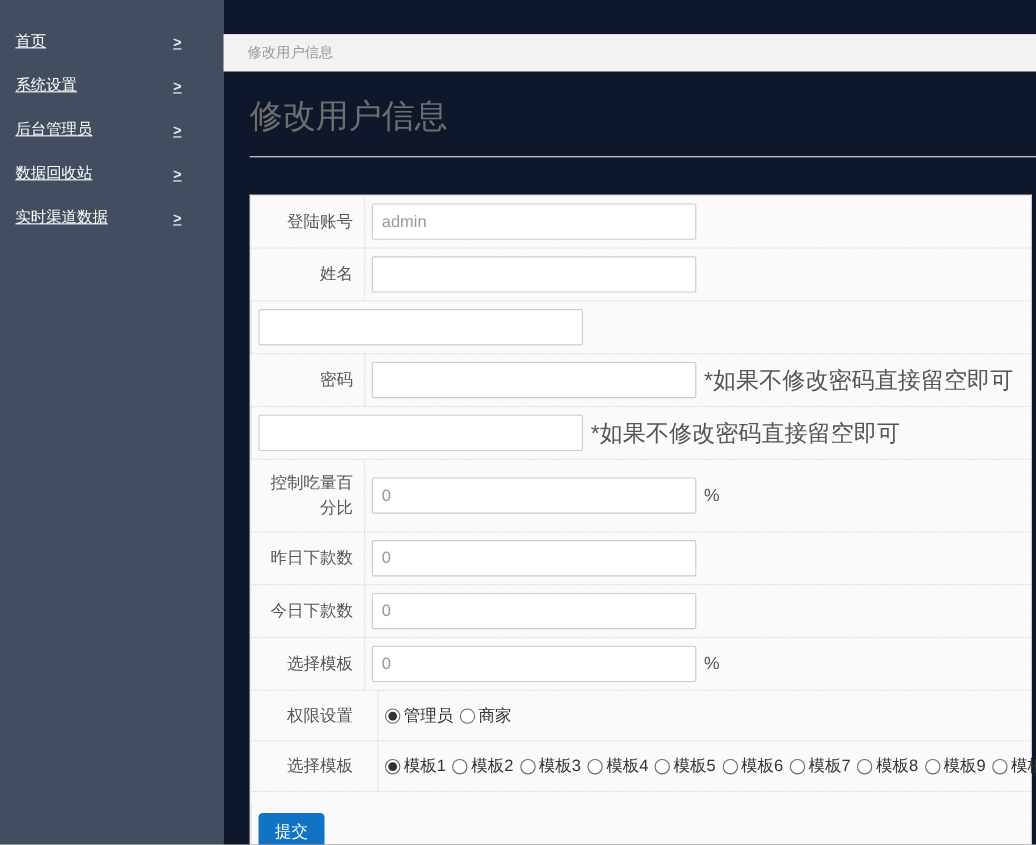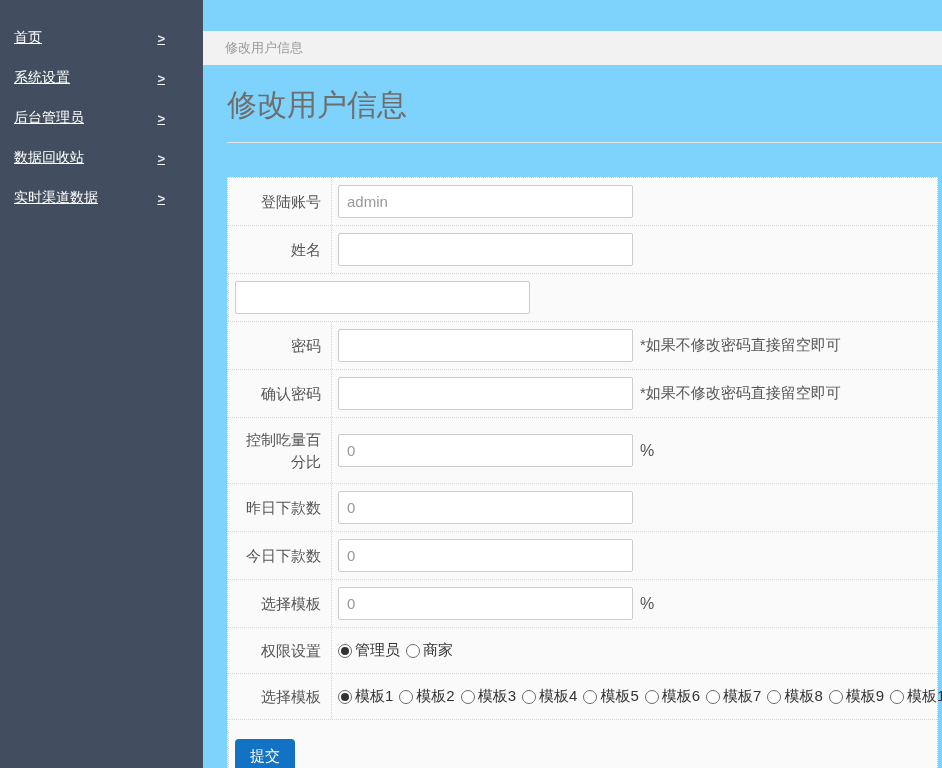--- a/index.html
+++ b/index.html
@@ -12,21 +12,21 @@
   .sidebar {
     width:203px; min-width:203px; height:768px;
     background:#424e60; padding-top:18px;
   }
   .side-item {
     height:40px; display:flex; align-items:center; justify-content:space-between;
     padding:0 38px 0 14px; color:#ffffff; font-size:14px; cursor:pointer;text-decoration:underline;
   }
   .side-item .arrow { font-size:13px; font-weight:bold; color:#e8e8e8; }
   
-  .main { flex:1; background:#7dd3fc; height:768px; overflow:hidden; }
+  .main { flex:1; background:#0f172a; height:768px; overflow:hidden; }
   .breadcrumb-bar {
     margin-top:31px; height:34px; background:#f2f2f2;
     display:flex; align-items:center; padding-left:22px;
     font-size:13px; color:#999;
   }
   .page-title {
     margin:20px 0 0 24px; font-size:30px; font-weight:normal; color:#6e6e6e;
   }
   .title-rule {
     border:none; border-top:1px solid #e5e5e5; margin:16px 0 0 24px;
@@ -43,30 +43,30 @@
     width:103px; min-width:103px; padding:6px 10px 6px 6px;
     display:flex; align-items:center; justify-content:flex-end;
     text-align:right; font-size:15px; color:#555; line-height:1.45;
   }
   .cell-value {
     flex:1; border-left:1px dotted #d6d6d6;
     padding:7px 8px 7px 6px; display:flex; align-items:center;
     font-size:15px; color:#555;
   }
   .frow.tall { min-height:66px; }
-  .frow.radio-row { min-height:46px; }
+  .frow.radio-row { min-height:46px;gap:12px; }
   .text-input {
     width:295px; height:33px; background:#fff;
     border:1px solid #ccc; border-radius:2px;
     padding:12px 8px; font-size:15px; color:#999;
     font-family:"Liberation Sans","DejaVu Sans",sans-serif;
     outline:none;
   }
   .suffix { margin-left:7px; font-size:16px; color:#555; }
-  .note { margin-left:7px; font-size:15px; color:#555; }
+  .note { margin-left:7px; font-size:21px; color:#555; }
   
   input[type=radio]{
     appearance:none; -webkit-appearance:none;
     width:14px; height:14px; border:1px solid #6b6b6b; border-radius:50%;
     background:#fff; margin:0 3px 0 0; position:relative; vertical-align:-2px;
     cursor:pointer; flex:none;
   }
   input[type=radio]:checked::after{
     content:""; position:absolute; left:2px; top:2px; right:2px; bottom:2px;
     background:#333; border-radius:50%;
@@ -140,21 +140,20 @@
 
     <div class="frow">
       <div class="cell-label">密码</div>
       <div class="cell-value">
         <input class="text-input" type="text" value="" style="">
         <span class="note">*如果不修改密码直接留空即可</span>
       </div>
     </div>
 
     <div class="frow">
-      <div class="cell-label">确认密码</div>
       <div class="cell-value">
         <input class="text-input" type="text" value="" style="">
         <span class="note">*如果不修改密码直接留空即可</span>
       </div>
     </div>
 
     <div class="frow tall">
       <div class="cell-label">控制吃量百分比</div>
       <div class="cell-value">
         <input class="text-input" type="text" value="0" style="">

